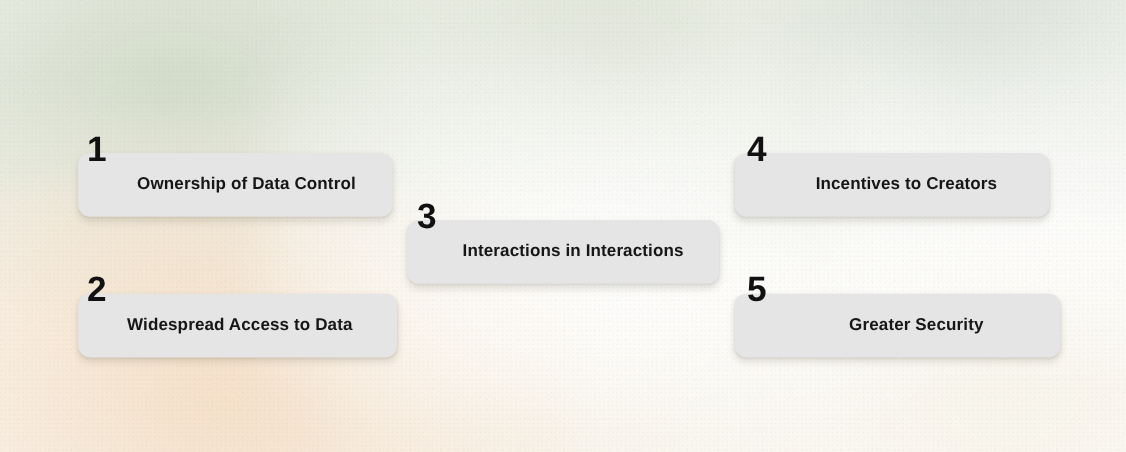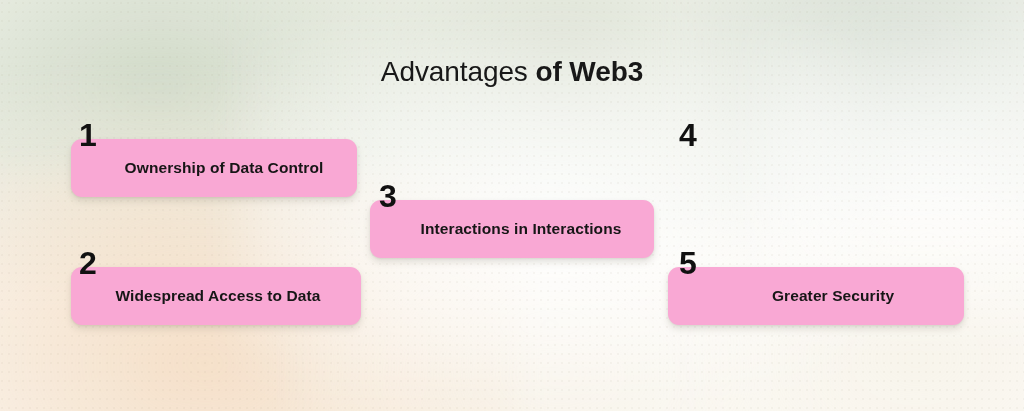--- a/index.html
+++ b/index.html
@@ -142,21 +142,21 @@
     color: #181818;
     letter-spacing: -0.1px;
     white-space: nowrap;
   }
   #title .t-light { font-weight: 400; }
   #title .t-bold  { font-weight: 700; }
 
   
   .card {
     position: absolute;
-    background: #f9a8d4;
+    background: #e5e5e5;
     border-radius: 11px;
     box-shadow: 0 4px 7px rgba(120,115,100,0.20),
                 0 1px 2px rgba(120,115,100,0.12);
     display: flex;
     align-items: center;
     justify-content: center;
     box-sizing: border-box;
   }
   .card-label {
     font-size: 15.5px;
@@ -210,39 +210,39 @@
   <div class="wash wash-peach-ml"></div>
   <div class="wash wash-peach-bl"></div>
   <div class="wash wash-cream-bm"></div>
   <div class="wash wash-cream-br"></div>
   <div class="wash wash-white-c"></div>
   <div class="wash wash-white-r"></div>
 
   <div class="grain"></div>
   <div class="grain2"></div>
 
-  <div id="title">
-    <span class="t-light">Advantages </span><span class="t-bold">of Web3</span>
-  </div>
 
   <div class="card" id="card-1">
     <span class="card-label">Ownership of Data Control</span>
   </div>
   <div class="card-number" id="num-1">1</div>
 
   <div class="card" id="card-2">
     <span class="card-label">Widespread Access to Data</span>
   </div>
   <div class="card-number" id="num-2">2</div>
 
   <div class="card" id="card-3">
     <span class="card-label">Interactions in Interactions</span>
   </div>
   <div class="card-number" id="num-3">3</div>
 
+  <div class="card" id="card-4">
+    <span class="card-label">Incentives to Creators</span>
+  </div>
   <div class="card-number" id="num-4">4</div>
 
   <div class="card" id="card-5">
     <span class="card-label">Greater Security</span>
   </div>
   <div class="card-number" id="num-5">5</div>
 
 </div>
 
 </body></html>

